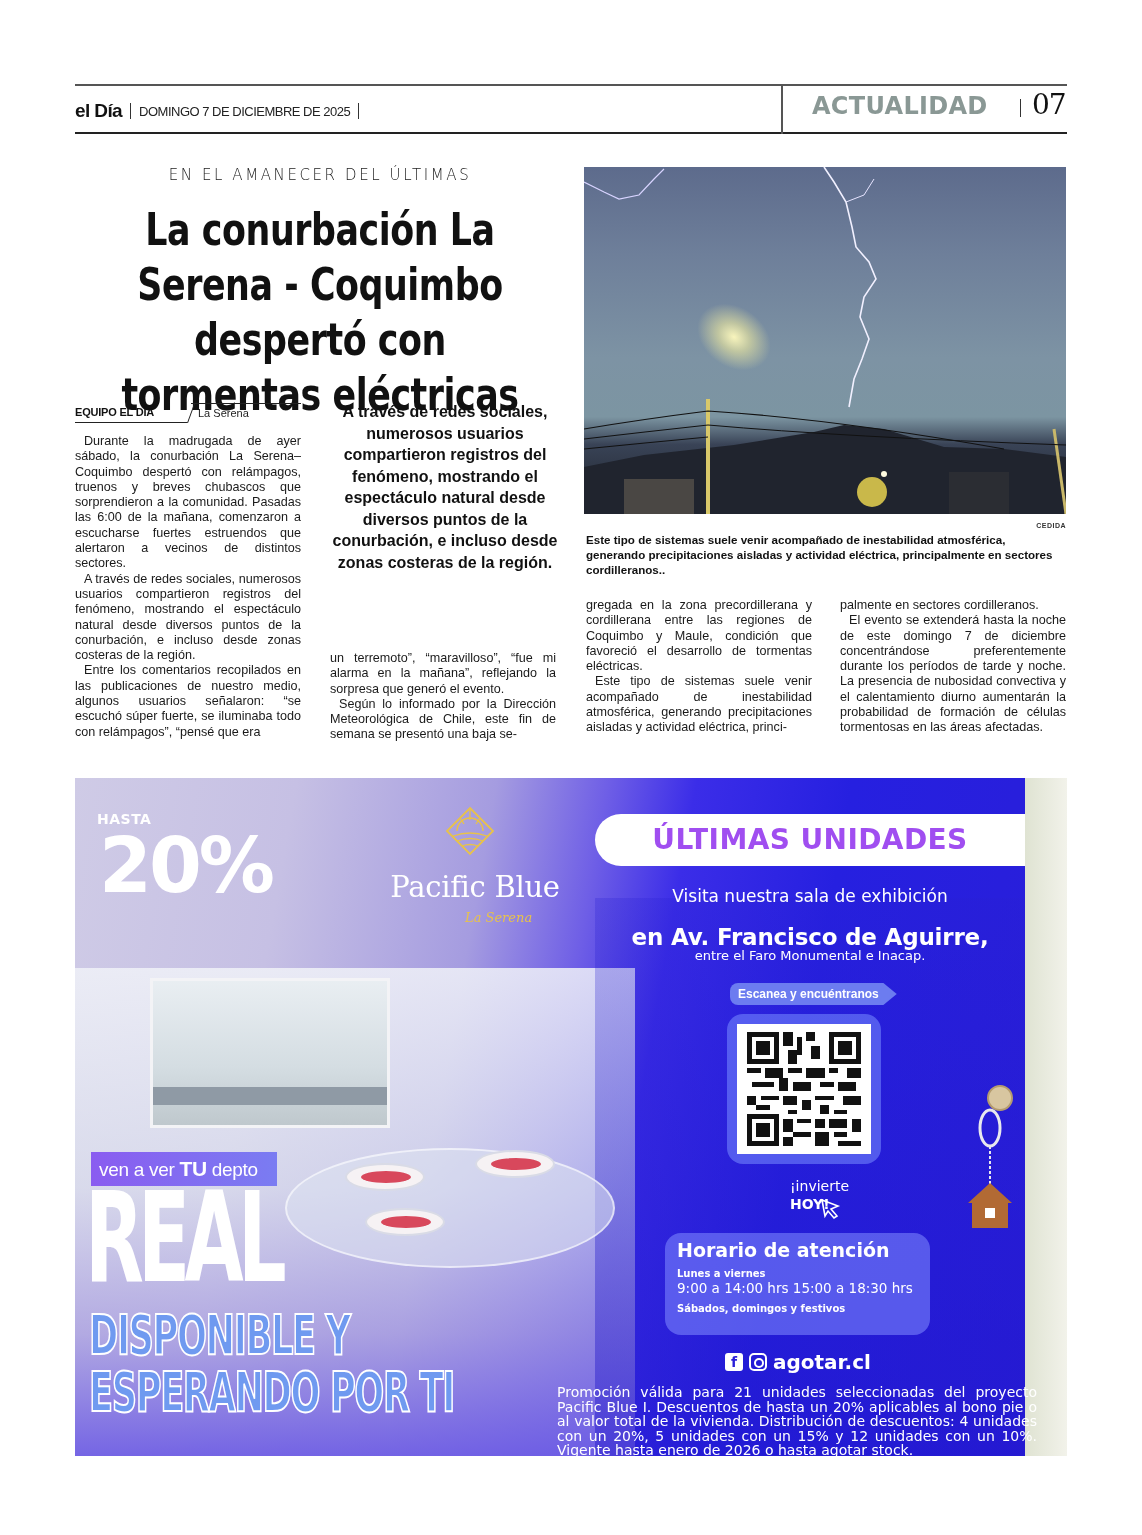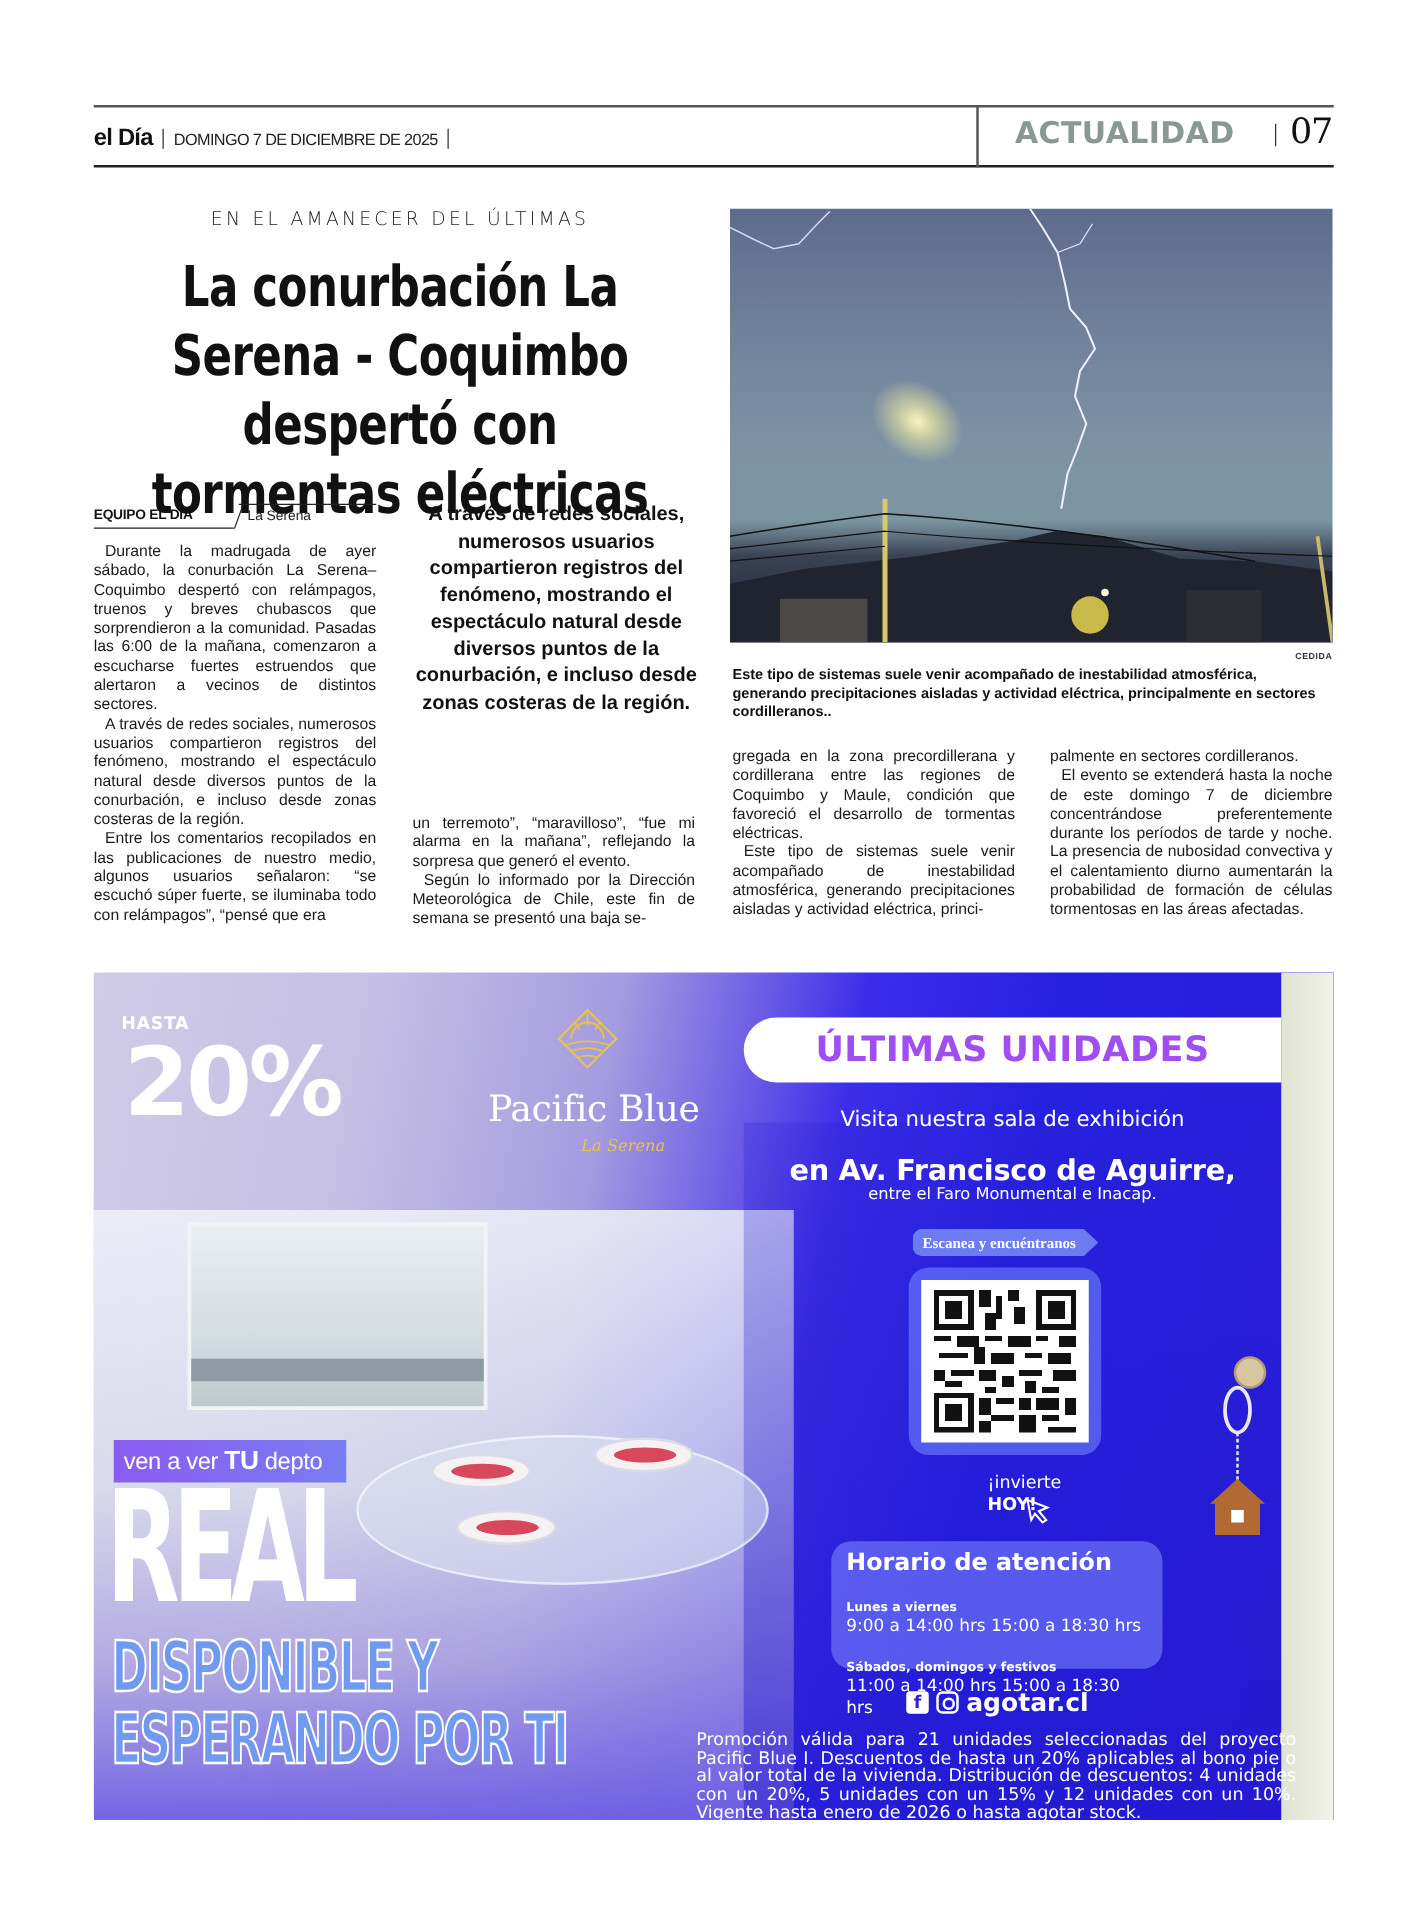--- a/index.html
+++ b/index.html
@@ -66,30 +66,30 @@
   .ad-pct { position: absolute; left: 24px; top: 48px; font-family: "DejaVu Sans", sans-serif; font-weight: bold; font-size: 76px; line-height: 80px; color: #fff; letter-spacing: -3px; }
   .ad-desc { position: absolute; left: 25px; top: 138px; width: 220px; height: 34px; border-radius: 10px; background: #a05ef0; color: #fff; font-family: "DejaVu Sans", sans-serif; font-weight: bold; font-size: 21px; letter-spacing: 2.5px; text-align: center; line-height: 34px; }
 
   .ad-logo { position: absolute; left: 370px; top: 28px; width: 50px; height: 50px; }
   .ad-brand { position: absolute; left: 300px; top: 92px; width: 200px; text-align: center; font-family: "DejaVu Serif", serif; font-size: 29px; color: #fff; letter-spacing: -0.3px; }
   .ad-brand-sub { position: absolute; left: 390px; top: 132px; font-family: "DejaVu Serif", serif; font-style: italic; font-size: 13px; color: #e8c24a; }
   .ad-pill { position: absolute; left: 520px; top: 36px; width: 430px; height: 52px; border-radius: 26px 0 0 26px; background: #fff; text-align: center; font-family: "DejaVu Sans", sans-serif; font-weight: bold; font-size: 28px; line-height: 52px; color: #a04ef0; letter-spacing: 0.4px; }
   .ad-visita { position: absolute; left: 520px; top: 108px; width: 430px; text-align: center; font-family: "DejaVu Sans", sans-serif; font-size: 17px; color: #fff; }
   .ad-address { position: absolute; left: 520px; top: 146px; width: 430px; text-align: center; font-family: "DejaVu Sans", sans-serif; font-weight: bold; font-size: 23px; color: #fff; letter-spacing: -0.2px; }
   .ad-entre { position: absolute; left: 520px; top: 170px; width: 430px; text-align: center; font-family: "DejaVu Sans", sans-serif; font-size: 13px; color: #fff; }
-  .ad-scan { position: absolute; left: 655px; top: 205px; height: 22px; padding: 0 18px 0 8px; background: #6c7cf0; color: #fff; font-family: Liberation Serif, serif; font-weight: bold; font-size: 12px; line-height: 22px; border-radius: 8px 0 0 8px; clip-path: polygon(0 0, 92% 0, 100% 50%, 92% 100%, 0 100%); text-align: center; }
+  .ad-scan { position: absolute; left: 655px; top: 205px; height: 22px; padding: 0 18px 0 8px; background: #6c7cf0; color: #fff; font-family: Liberation Sans, sans-serif; font-weight: bold; font-size: 12px; line-height: 22px; border-radius: 8px 0 0 8px; clip-path: polygon(0 0, 92% 0, 100% 50%, 92% 100%, 0 100%); text-align: center; }
   .ad-qr-wrap { position: absolute; left: 652px; top: 236px; width: 154px; height: 150px; border-radius: 16px; background: rgba(120,140,255,0.55); padding: 10px; }
   .ad-qr { width: 134px; height: 130px; background: #fff; padding: 8px; }
   .ad-invierte { position: absolute; left: 715px; top: 400px; font-family: "DejaVu Sans", sans-serif; font-size: 14px; color: #fff; line-height: 16px; }
   .ad-hoy { position: absolute; left: 715px; top: 418px; font-family: "DejaVu Sans", sans-serif; font-weight: bold; font-size: 14px; color: #fff; }
   .ad-cursor { position: absolute; left: 745px; top: 420px; width: 22px; height: 22px; }
 
   .ad-hours { position: absolute; left: 590px; top: 455px; width: 265px; height: 102px; border-radius: 16px; background: rgba(130,140,255,0.55); padding: 5px 12px; color: #fff; font-family: "DejaVu Sans", sans-serif; }
   .ad-hours-title { font-weight: bold; font-size: 19px; line-height: 24px; }
-  .ad-hours-lbl { font-weight: bold; font-size: 10px; line-height: 13px; margin-top: 18px; }
+  .ad-hours-lbl { font-weight: bold; font-size: 10px; line-height: 13px; margin-top: 5px; }
   .ad-hours-val { font-size: 13.5px; line-height: 17px; }
   .ad-social { position: absolute; left: 650px; top: 572px; display: flex; align-items: center; gap: 6px; color: #fff; font-family: "DejaVu Sans", sans-serif; font-weight: bold; font-size: 20px; }
   .soc-ico { width: 18px; height: 18px; border-radius: 3px; background: #fff; color: #2a1ed8; font-size: 14px; line-height: 18px; text-align: center; font-weight: bold; }
   .soc-ig { width: 18px; height: 18px; border: 2.5px solid #fff; border-radius: 5px; position: relative; }
   .soc-ig::after { content: ""; position: absolute; left: 3px; top: 3px; width: 6px; height: 6px; border: 2px solid #fff; border-radius: 50%; }
   .ad-legal { position: absolute; left: 454px; top: 569px; width: 480px; font-family: "DejaVu Sans", sans-serif; font-size: 14px; line-height: 14.5px; color: #fff; text-align: justify; margin-top: 0; margin-left: 28px; }
 
   .ad-ven { position: absolute; left: 16px; top: 374px; width: 186px; height: 34px; background: linear-gradient(90deg, #8a5cf0, #7a7cf2); color: #fff; font-family: "Liberation Sans Narrow", "Liberation Sans", sans-serif; font-size: 19px; line-height: 34px; padding-left: 8px; letter-spacing: -0.3px; }
   .ad-ven b { font-weight: 900; font-size: 21px; }
   .ad-real { position: absolute; left: 10px; top: 398px; font-family: "DejaVu Sans Condensed", "DejaVu Sans", sans-serif; font-weight: 900; font-size: 118px; line-height: 118px; color: #fff; letter-spacing: -8px; transform: scaleX(0.72) scaleY(1.05); transform-origin: left top; }
@@ -260,21 +260,20 @@
   <div class="ad-hoy">HOY!</div>
   <svg class="ad-cursor" viewBox="0 0 22 22">
     <path d="M2,2 L18,8 L11,11 L17,18 L14,20 L8,13 L5,18 Z" fill="none" stroke="#fff" stroke-width="1.6"></path>
   </svg>
 
   <div class="ad-hours">
     <div class="ad-hours-title">Horario de atención</div>
     <div class="ad-hours-lbl">Lunes a viernes</div>
     <div class="ad-hours-val">9:00 a 14:00 hrs 15:00 a 18:30 hrs</div>
     <div class="ad-hours-lbl">Sábados, domingos y festivos</div>
-    <div class="ad-hours-val">11:00 a 14:00 hrs 15:00  a 18:30 hrs</div>
   </div>
 
   <div class="ad-social">
     <span class="soc-ico">f</span>
     <span class="soc-ig"></span>
     <span>agotar.cl</span>
   </div>
 
   <div class="ad-legal" style="top:607px;">Promoción válida para 21 unidades seleccionadas del proyecto Pacific Blue I. Descuentos de hasta un 20% aplicables al bono pie o al valor total de la vivienda. Distribución de descuentos: 4 unidades con un 20%, 5 unidades con un 15% y 12 unidades con un 10%. Vigente hasta enero de 2026 o hasta agotar stock.</div>
 

